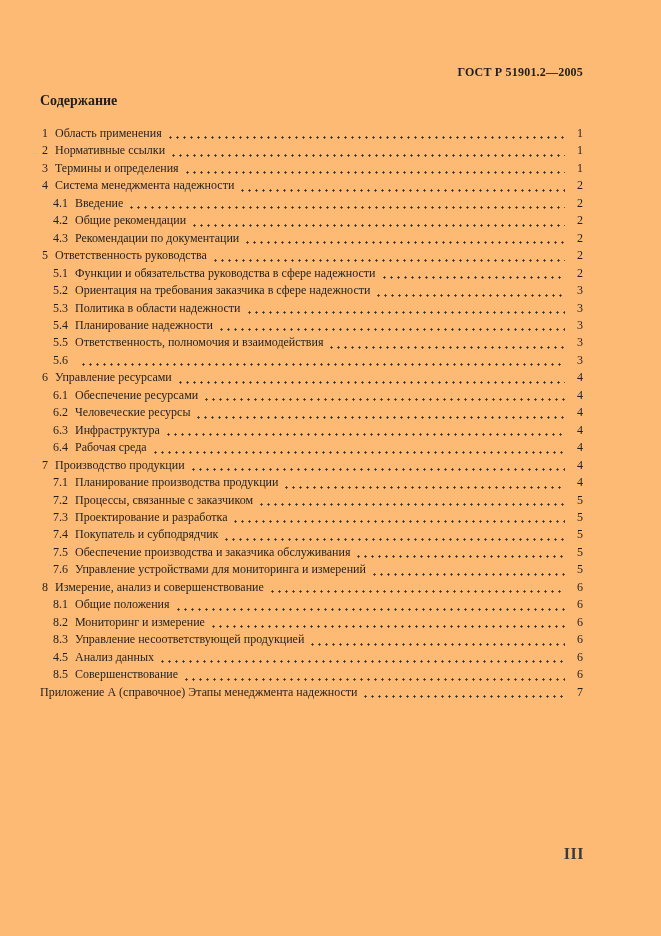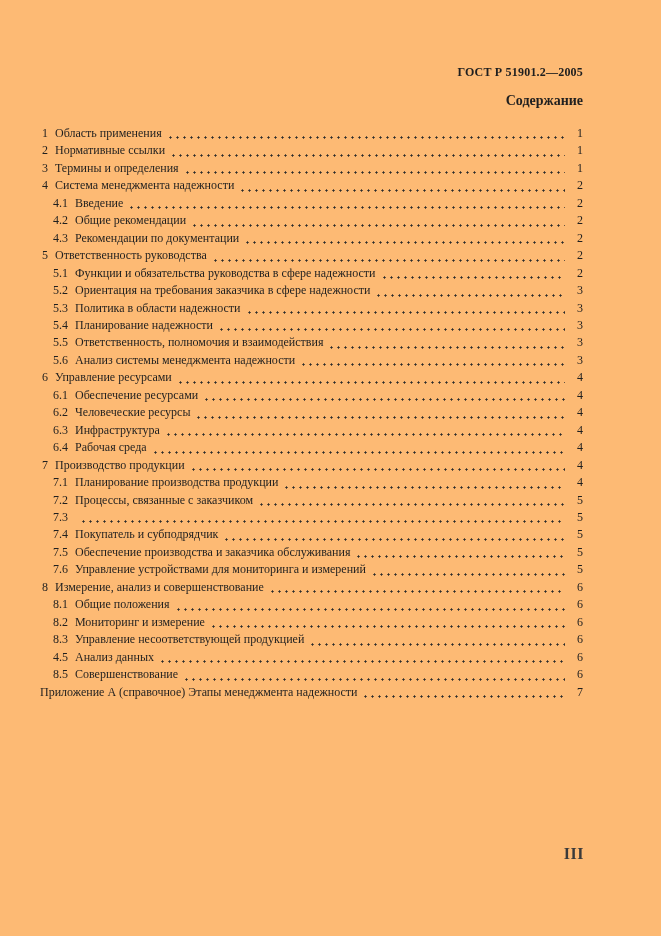--- a/index.html
+++ b/index.html
@@ -20,21 +20,21 @@
     padding-top: 65px;
     margin-right: 78px;
     text-align: right;
     font-size: 12px;
     font-weight: bold;
     line-height: 14px;
     letter-spacing: 0.2px;
   }
   .doc-title {
     margin: 14px 78px 16px 40px;
-    text-align: right;
+    text-align: left;
     font-size: 14px;
     font-weight: bold;
     line-height: 16px;
   }
   .toc {
     margin: 14px 78px 0 40px; 
   }
   .toc-row {
     display: flex;
     align-items: stretch;
@@ -156,21 +156,20 @@
       <span class="toc-page">3</span>
     </div>
       <div class="toc-row lvl2">
       <span class="toc-num">5.5</span>
       <span class="toc-title">Ответственность, полномочия и взаимодействия</span>
       <span class="toc-leader"></span>
       <span class="toc-page">3</span>
     </div>
       <div class="toc-row lvl2">
       <span class="toc-num">5.6</span>
-      <span class="toc-title">Анализ системы менеджмента надежности</span>
       <span class="toc-leader"></span>
       <span class="toc-page">3</span>
     </div>
       <div class="toc-row lvl1">
       <span class="toc-num">6</span>
       <span class="toc-title">Управление ресурсами</span>
       <span class="toc-leader"></span>
       <span class="toc-page">4</span>
     </div>
       <div class="toc-row lvl2">
@@ -210,20 +209,21 @@
       <span class="toc-page">4</span>
     </div>
       <div class="toc-row lvl2">
       <span class="toc-num">7.2</span>
       <span class="toc-title">Процессы, связанные с заказчиком</span>
       <span class="toc-leader"></span>
       <span class="toc-page">5</span>
     </div>
       <div class="toc-row lvl2">
       <span class="toc-num">7.3</span>
+      <span class="toc-title">Проектирование и разработка</span>
       <span class="toc-leader"></span>
       <span class="toc-page">5</span>
     </div>
       <div class="toc-row lvl2">
       <span class="toc-num">7.4</span>
       <span class="toc-title">Покупатель и субподрядчик</span>
       <span class="toc-leader"></span>
       <span class="toc-page">5</span>
     </div>
       <div class="toc-row lvl2">

